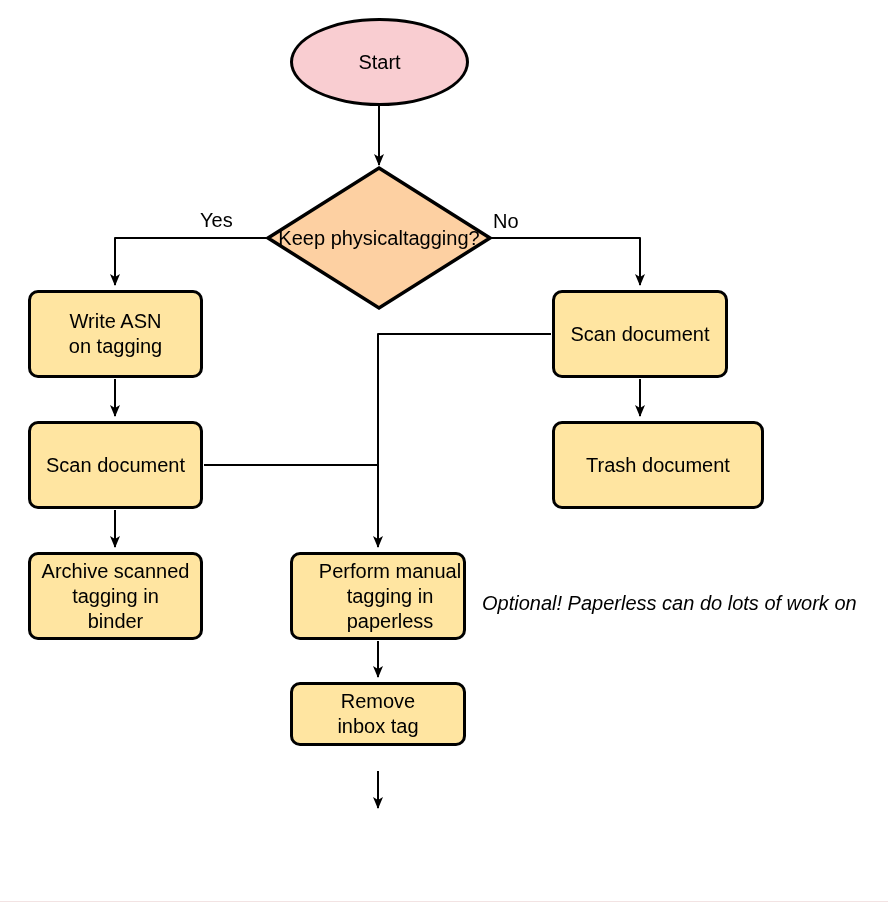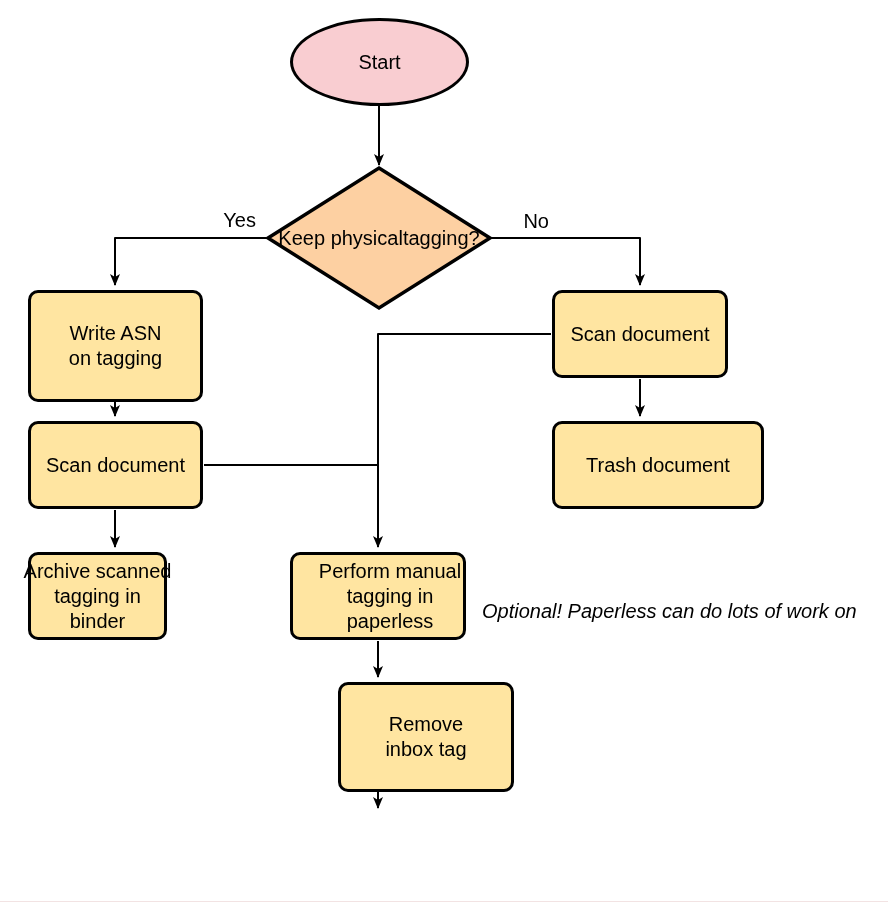--- a/index.html
+++ b/index.html
@@ -63,21 +63,21 @@
     justify-content: center;
     text-align: center;
     font-size: 20px;
     line-height: 25px;
   }
 
   .edge-label {
     position: absolute;
     font-size: 20px;
     line-height: 22px;
-    text-align: right;
+    text-align: left;
   }
 
   .annotation {
     position: absolute;
     font-size: 20px;
     font-style: italic;
     line-height: 27px;
   }
   .annotation .line { display: block; white-space: nowrap; }
 
@@ -121,54 +121,54 @@
   </div>
 
   <div class="decision-label" style="left:268px; top:170px; width:222px; height:136px;">
     <span class="line">Keep physical</span>
     <span class="line">tagging?</span>
   </div>
 
   <div class="edge-label" style="left:200px; top:209px; width:56px;">Yes</div>
   <div class="edge-label" style="left:493px; top:210px; width:56px;">No</div>
 
-  <div class="node process" style="left:28px; top:290px; width:175px; height:112px;">
+  <div class="node process" style="left:28px; top:290px; width:175px; height:88px;">
     <span class="line">Write ASN</span>
     <span class="line">on tagging</span>
   </div>
 
   <div class="node process" style="left:28px; top:421px; width:175px; height:88px;">
     <span class="line">Scan document</span>
   </div>
 
-  <div class="node process" style="left:28px; top:552px; width:139px; height:88px;">
+  <div class="node process" style="left:28px; top:552px; width:175px; height:88px;">
     <span class="line">Archive scanned</span>
     <span class="line">tagging in</span>
     <span class="line">binder</span>
   </div>
 
   <div class="node process" style="left:552px; top:290px; width:176px; height:88px;">
     <span class="line">Scan document</span>
   </div>
 
   <div class="node process" style="left:552px; top:421px; width:212px; height:88px;">
     <span class="line">Trash document</span>
   </div>
 
   <div class="node process" style="left:290px; top:552px; width:176px; height:88px;padding-left:24px;">
     <span class="line">Perform manual</span>
     <span class="line">tagging in</span>
     <span class="line">paperless</span>
   </div>
 
-  <div class="node process" style="left:290px; top:682px; width:176px; height:110px;margin-left:48px;">
+  <div class="node process" style="left:290px; top:682px; width:176px; height:64px;">
     <span class="line">Remove</span>
     <span class="line">inbox tag</span>
   </div>
 
 
-  <div class="annotation" style="left:482px; top:590px;margin-top:8px;">
+  <div class="annotation" style="left:482px; top:590px;">
     <span class="line">Optional! Paperless can do lots of work on</span>
   </div>
 
   <div class="bottom-line"></div>
 
 </div>
 
 </body></html>

